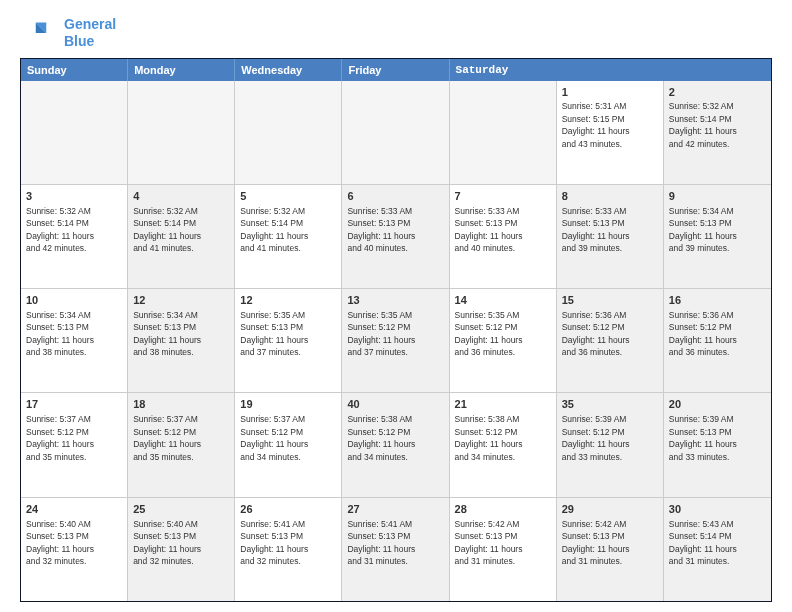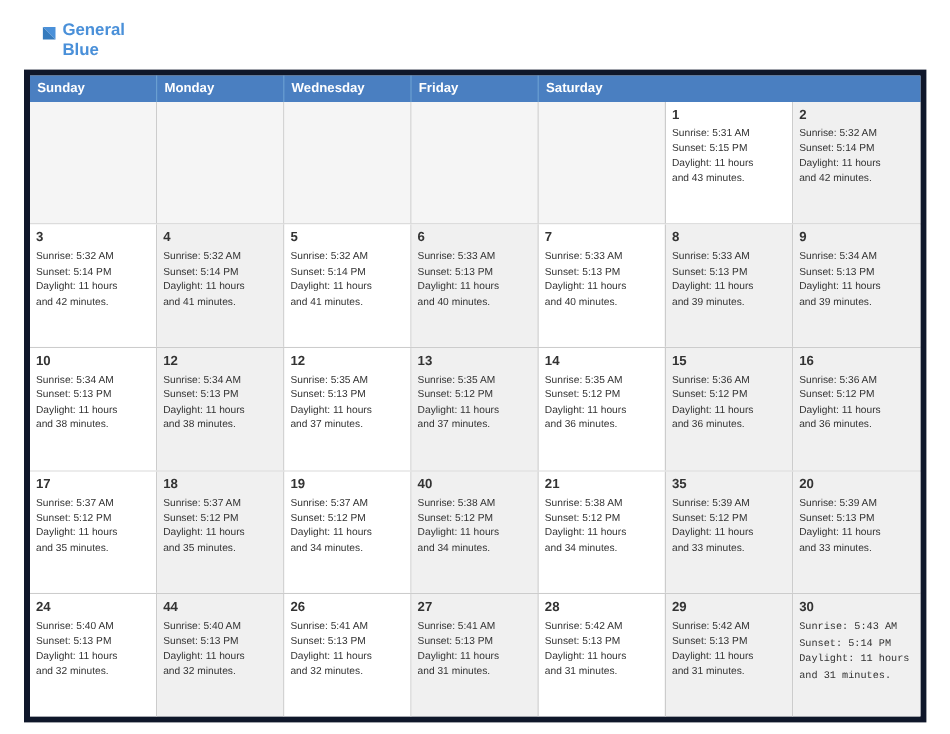--- a/index.html
+++ b/index.html
@@ -19,21 +19,21 @@
     }
     .header {
       display: flex;
       justify-content: space-between;
       align-items: flex-start;
       margin-bottom: 8px;
     }
     .logo {
       display: flex;
       align-items: center;
-      gap: 4px;
+      gap: 16px;
     }
     .logo-text {
       font-size: 14px;
       font-weight: bold;
       color: #333;
       line-height: 1.2;
     }
     .logo-text span {
       color: #4a90d9;
     }
@@ -52,36 +52,36 @@
     }
     .location {
       font-size: 13px;
       color: #555;
       margin-top: 2px;
     }
     .calendar {
       flex: 1;
       display: flex;
       flex-direction: column;
-      border: 5px solid #0f172a;
+      border: 1px solid #0f172a;
     }
     .cal-header {
       display: grid;
       grid-template-columns: repeat(7, 1fr);
       background: #4a7fc1;
     }
     .cal-header-cell {
       color: #fff;
       font-size: 11px;
       font-weight: bold;
       padding: 5px 6px;
       text-align: left;
       border-right: 1px solid #6a9fd1;
     }
-    .cal-header-cell:last-child { border-right: none; }
+    .cal-header-cell:last-child { border-right: none; font-family: Liberation Mono, monospace; }
     .cal-body {
       flex: 1;
       display: flex;
       flex-direction: column;
     }
     .cal-row {
       display: grid;
       grid-template-columns: repeat(7, 1fr);
       flex: 1;
       border-bottom: 1px solid #ccc;
@@ -244,40 +244,40 @@
           <div class="cal-cell shaded"><span class="day-num">20</span><span class="cell-text" style="white-space: pre-line;">Sunrise: 5:39 AM
 Sunset: 5:13 PM
 Daylight: 11 hours
 and 33 minutes.</span></div>
         </div>
         <div class="cal-row">
           <div class="cal-cell"><span class="day-num">24</span><span class="cell-text" style="white-space: pre-line;">Sunrise: 5:40 AM
 Sunset: 5:13 PM
 Daylight: 11 hours
 and 32 minutes.</span></div>
-          <div class="cal-cell shaded"><span class="day-num">44</span><span class="cell-text" style="white-space: pre-line;">Sunrise: 5:40 AM
+          <div class="cal-cell shaded"><span class="day-num">25</span><span class="cell-text" style="white-space: pre-line;">Sunrise: 5:40 AM
 Sunset: 5:13 PM
 Daylight: 11 hours
 and 32 minutes.</span></div>
           <div class="cal-cell"><span class="day-num">26</span><span class="cell-text" style="white-space: pre-line;">Sunrise: 5:41 AM
 Sunset: 5:13 PM
 Daylight: 11 hours
 and 32 minutes.</span></div>
           <div class="cal-cell shaded"><span class="day-num">27</span><span class="cell-text" style="white-space: pre-line;">Sunrise: 5:41 AM
 Sunset: 5:13 PM
 Daylight: 11 hours
 and 31 minutes.</span></div>
           <div class="cal-cell"><span class="day-num">28</span><span class="cell-text" style="white-space: pre-line;">Sunrise: 5:42 AM
 Sunset: 5:13 PM
 Daylight: 11 hours
 and 31 minutes.</span></div>
           <div class="cal-cell shaded"><span class="day-num">29</span><span class="cell-text" style="white-space: pre-line;">Sunrise: 5:42 AM
 Sunset: 5:13 PM
 Daylight: 11 hours
 and 31 minutes.</span></div>
-          <div class="cal-cell shaded"><span class="day-num">30</span><span class="cell-text" style="white-space: pre-line; font-family: Liberation Mono, monospace;">Sunrise: 5:43 AM
+          <div class="cal-cell shaded"><span class="day-num">30</span><span class="cell-text" style="white-space: pre-line;">Sunrise: 5:43 AM
 Sunset: 5:14 PM
 Daylight: 11 hours
 and 31 minutes.</span></div>
         </div>
       </div>
   </div>
 </div>
 
 </body></html>

